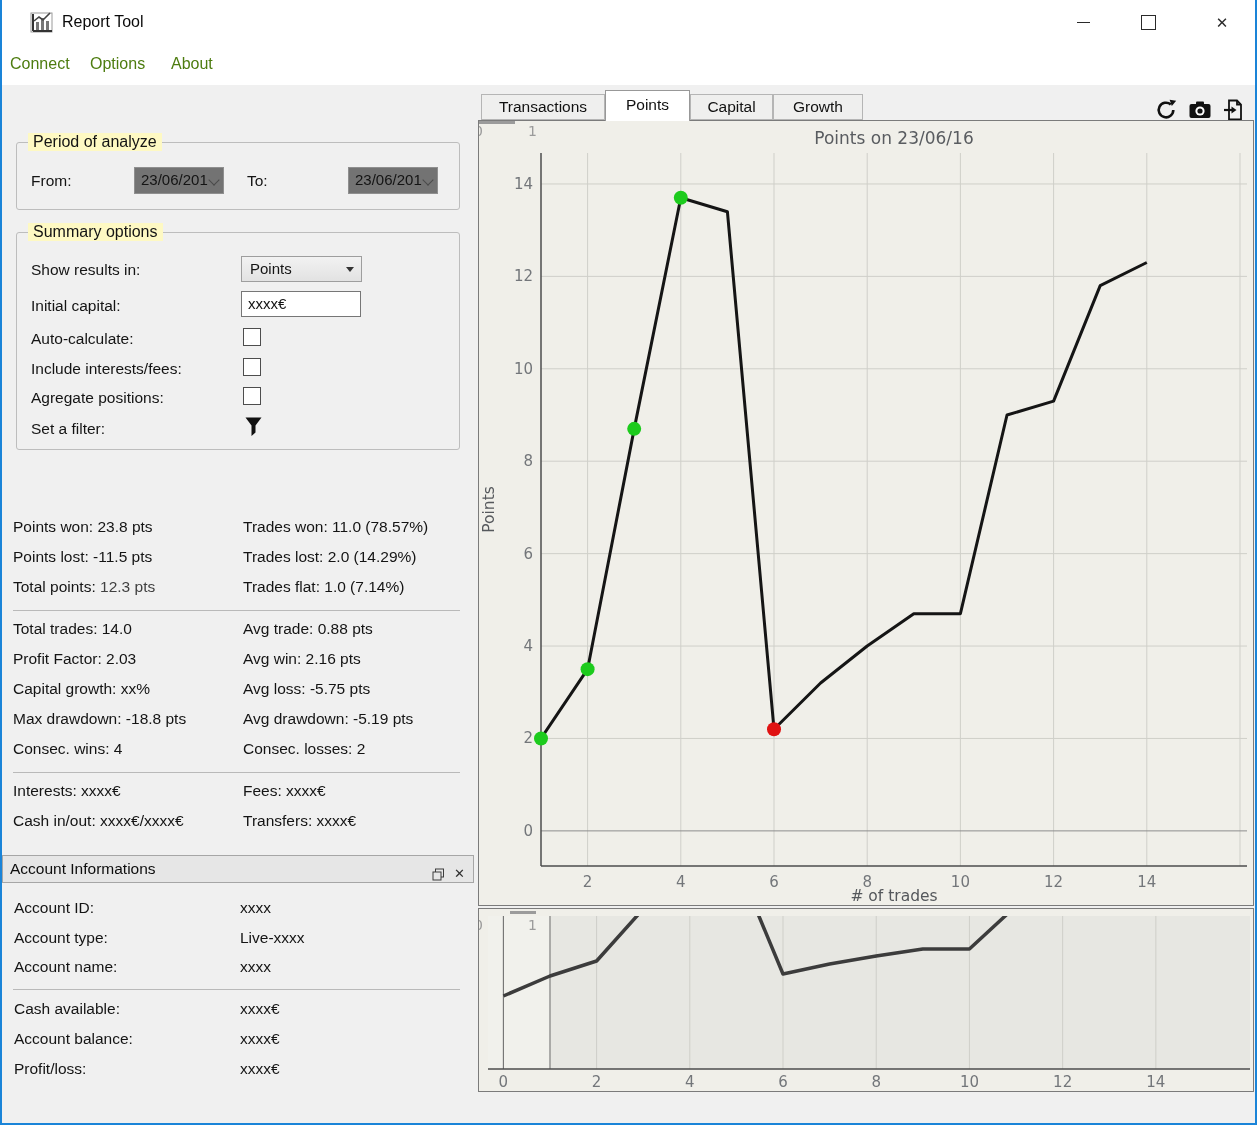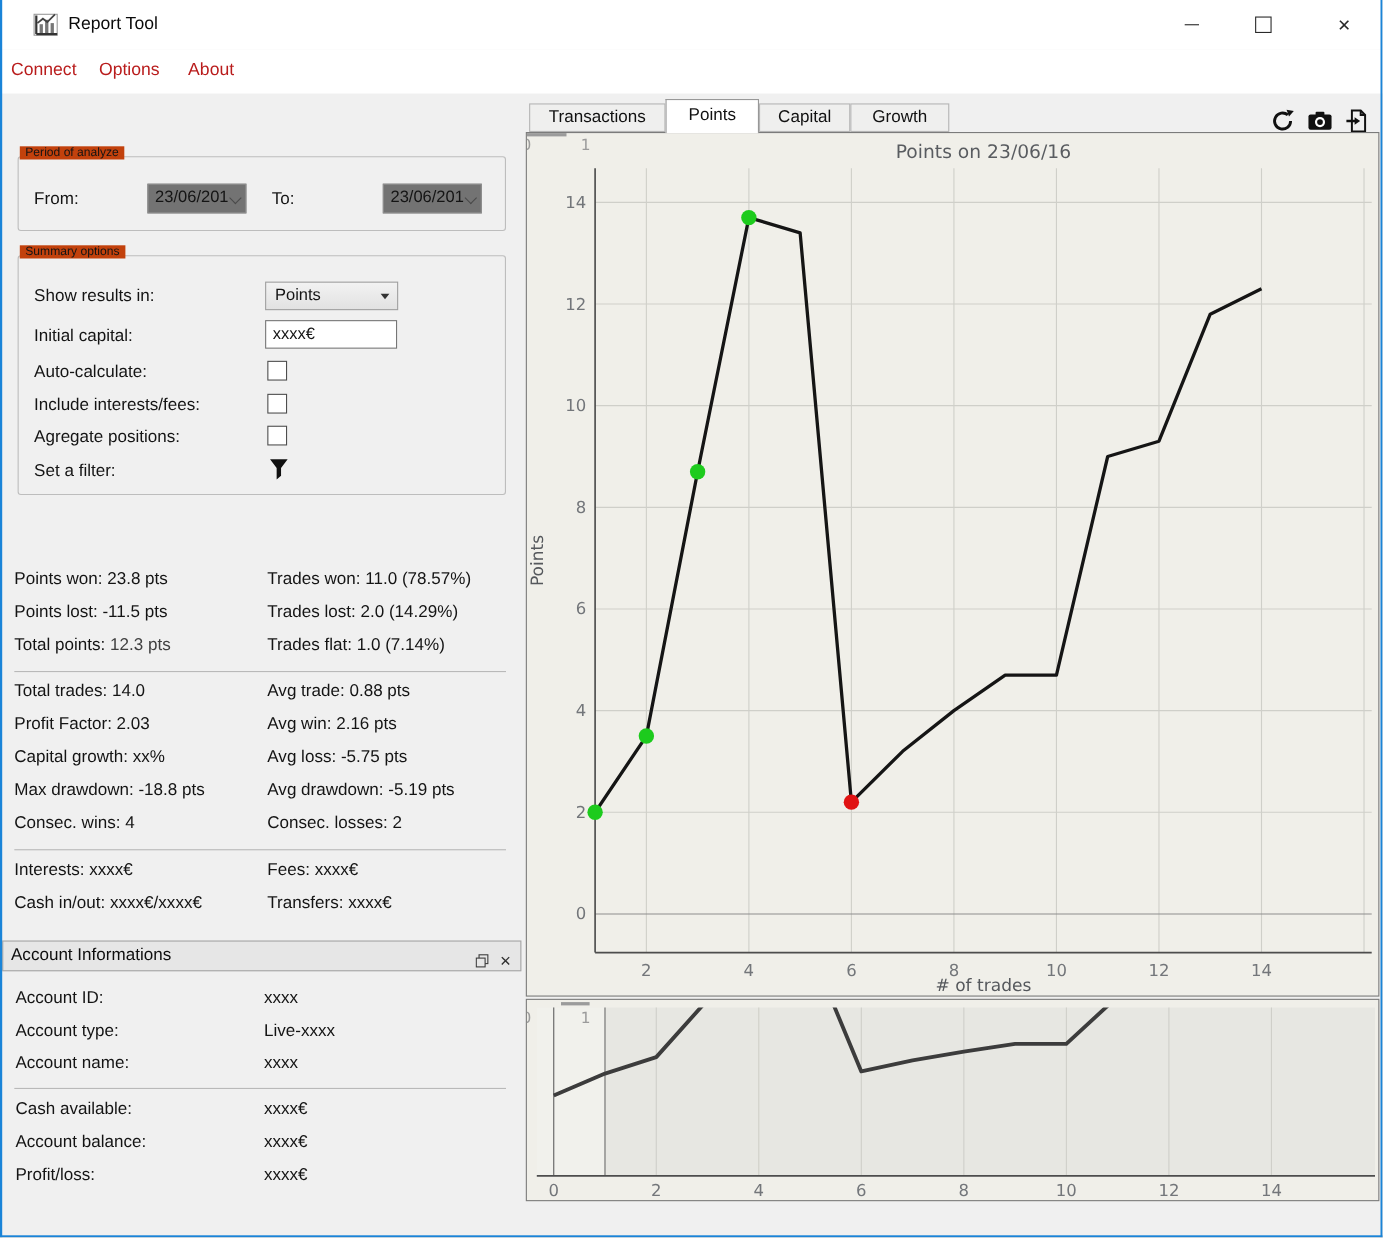--- a/index.html
+++ b/index.html
@@ -13,31 +13,31 @@
 
   
   .titlebar{position:absolute;left:0;top:0;width:1257px;height:45px;background:#fff;}
   .apptitle{position:absolute;left:62px;top:13px;font-size:16px;color:#0a0a0a;}
   .appicon{position:absolute;left:28px;top:9px;}
   .winbtn{position:absolute;top:0;width:48px;height:45px;display:flex;align-items:center;justify-content:center;cursor:default;}
   .minglyph{width:13px;height:1px;background:#2a2a2a;}
   .maxglyph{width:13px;height:13px;border:1px solid #2a2a2a;}
   .closeglyph{font-size:15px;color:#2a2a2a;font-weight:400;}
   .menubar{position:absolute;left:0;top:45px;width:1257px;height:40px;background:#fff;}
-  .menuitem{position:absolute;top:8px;font-size:16px;color:#b91c1c;padding:2px 6px;}
+  .menuitem{position:absolute;top:8px;font-size:16px;color:#4d7c0f;padding:2px 6px;}
   .tools{position:absolute;top:52px;right:10px;display:flex;gap:8px;}
   .toolbtn{width:26px;height:26px;display:flex;align-items:center;justify-content:center;}
 
   
   .phdr{position:absolute;left:2px;width:472px;height:28px;background:#e6e6e6;
         border:1px solid #a6a6a6;box-sizing:border-box;line-height:26px;padding-left:7px;
         font-size:15.5px;color:#0d0d0d;}
   .hico{position:absolute;top:7px;}
   .groupbox{position:absolute;border:1px solid #bdbdbd;border-radius:3px;}
-  .gblabel{position:absolute;top:-10px;left:1px;background:#c2410c;padding:0 5px;font-size:11px;}
+  .gblabel{position:absolute;top:-10px;left:11px;background:#fef9c3;padding:0 5px;font-size:16px;}
   .flabel{position:absolute;white-space:nowrap;}
   .combo{position:absolute;background:#737373;border:1px solid #8f8f8f;box-sizing:border-box;
          overflow:hidden;white-space:nowrap;padding:3px 18px 0 6px;font-size:15px;}
   .combo .chev{position:absolute;right:5px;top:8px;width:7px;height:7px;
         border-right:1.6px solid #4a4a4a;border-bottom:1.6px solid #4a4a4a;transform:rotate(45deg);}
   .dropbtn{position:absolute;background:linear-gradient(#f2f2f2,#e2e2e2);border:1px solid #9e9e9e;
          box-sizing:border-box;padding:3px 18px 0 8px;font-size:15px;}
   .dropbtn .tri{position:absolute;right:7px;top:10px;width:0;height:0;
          border-left:4px solid transparent;border-right:4px solid transparent;border-top:5px solid #333;}
   .tinput{position:absolute;background:#fff;border:1px solid #767676;box-sizing:border-box;

